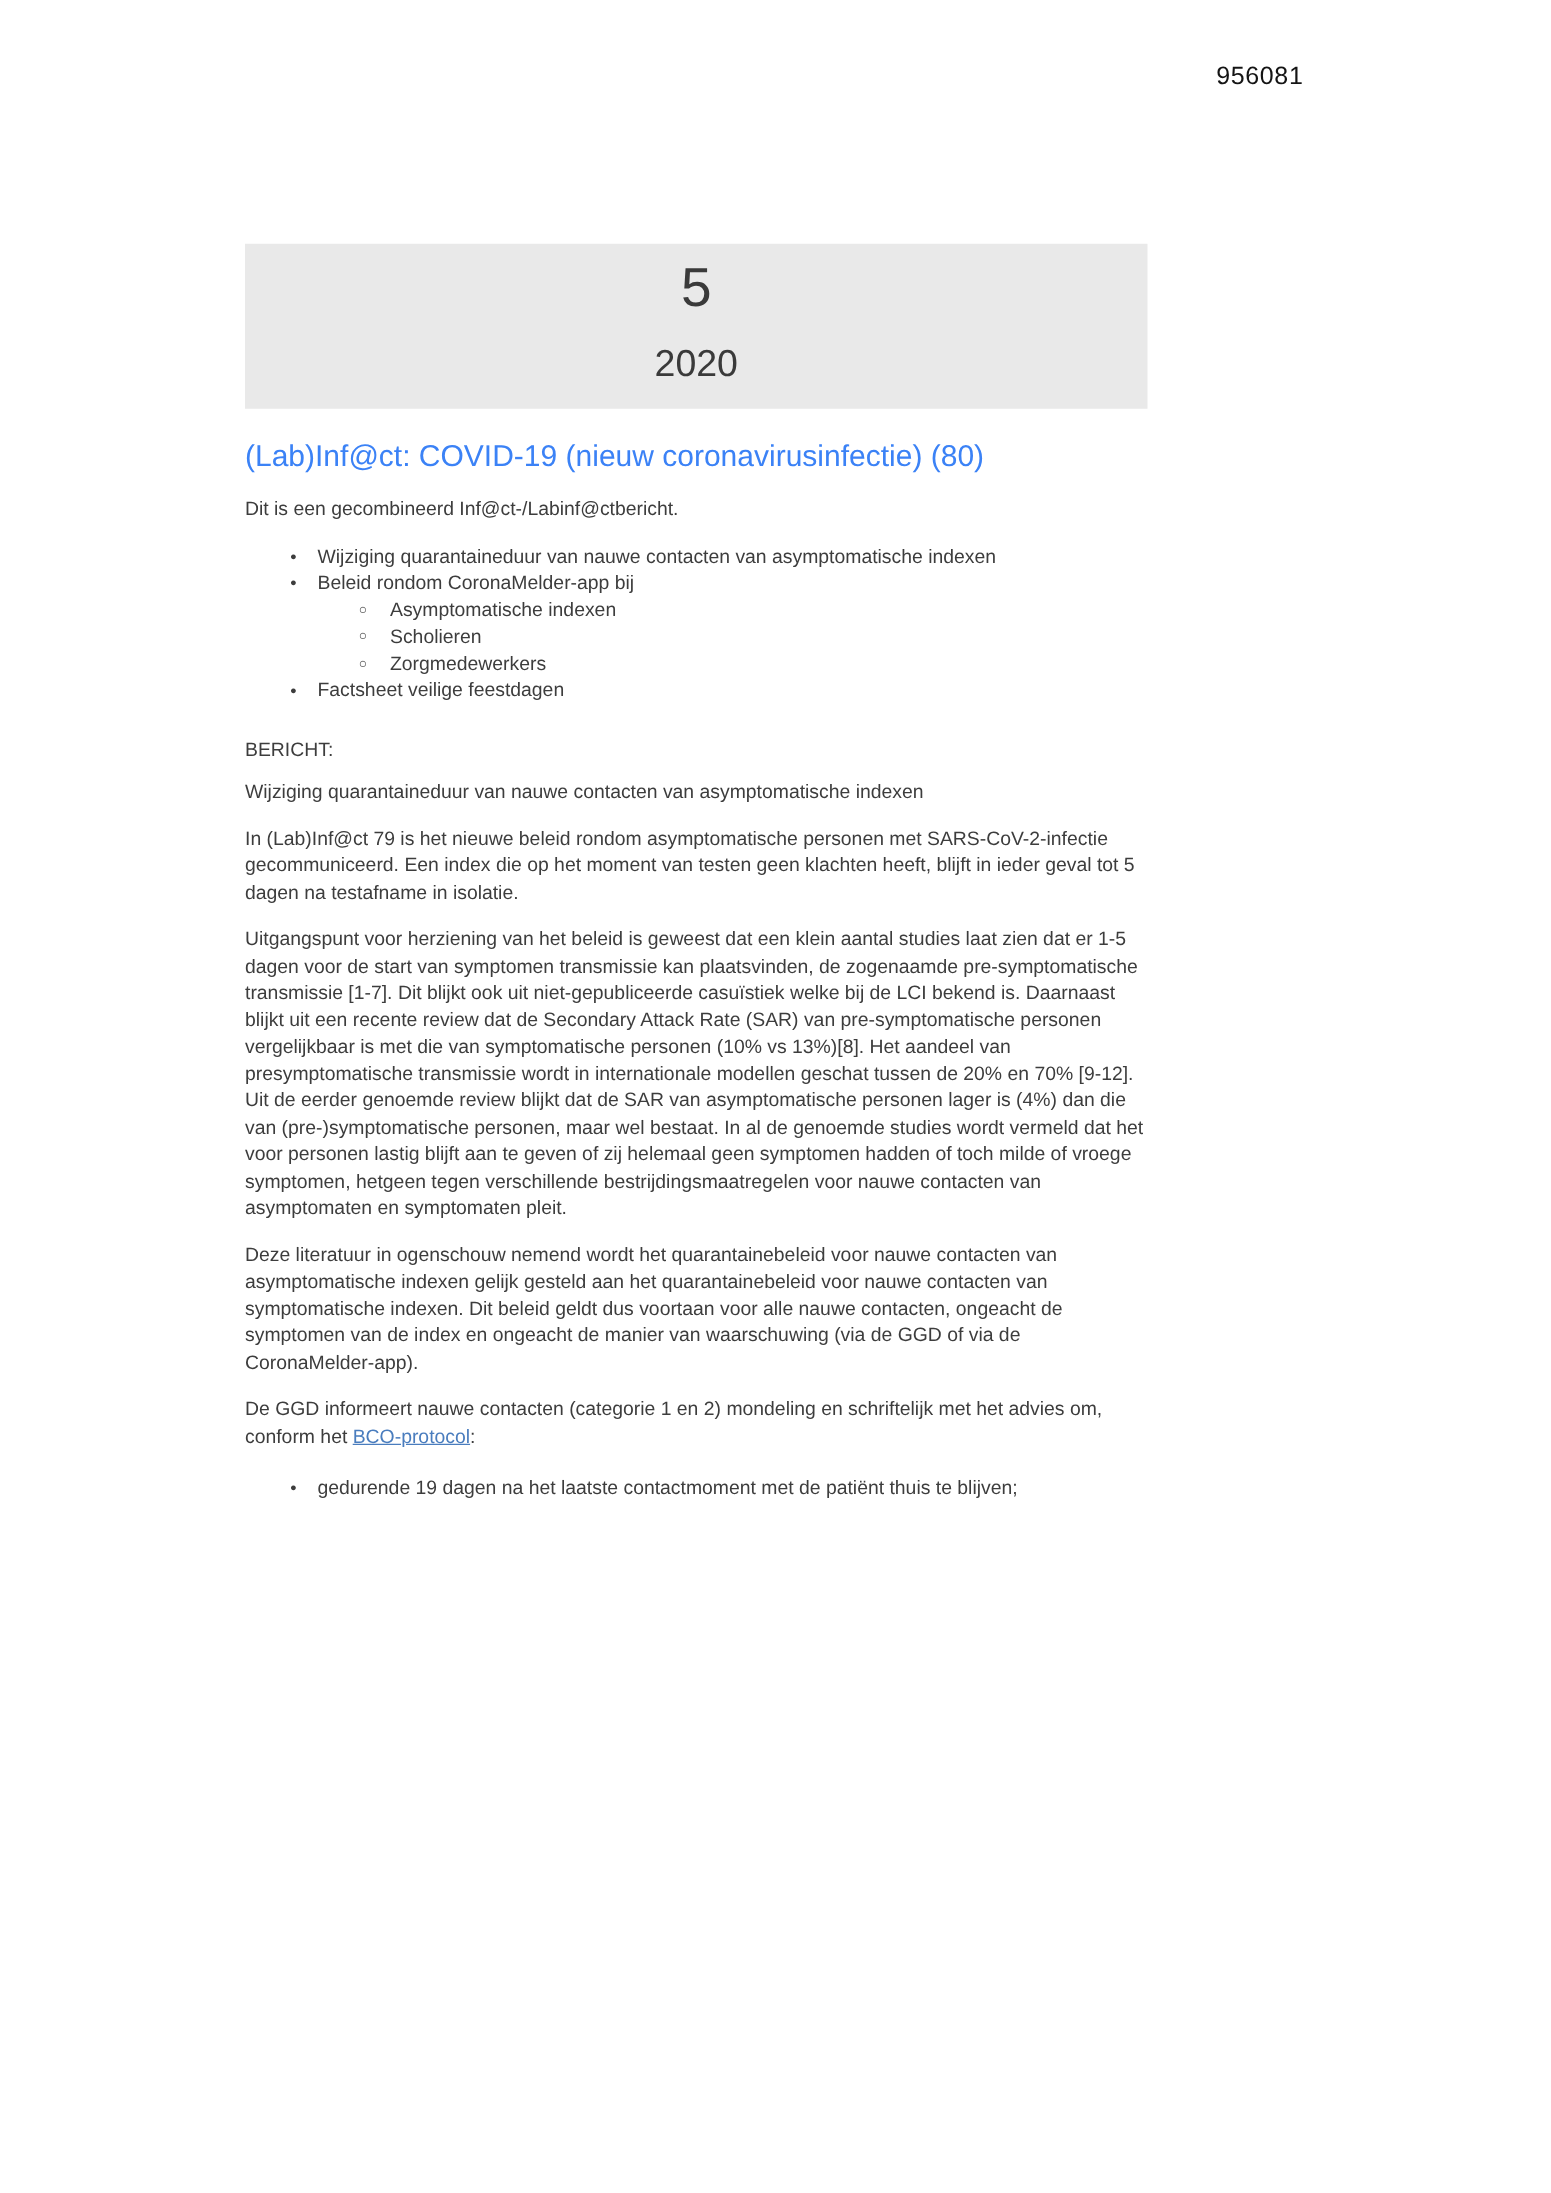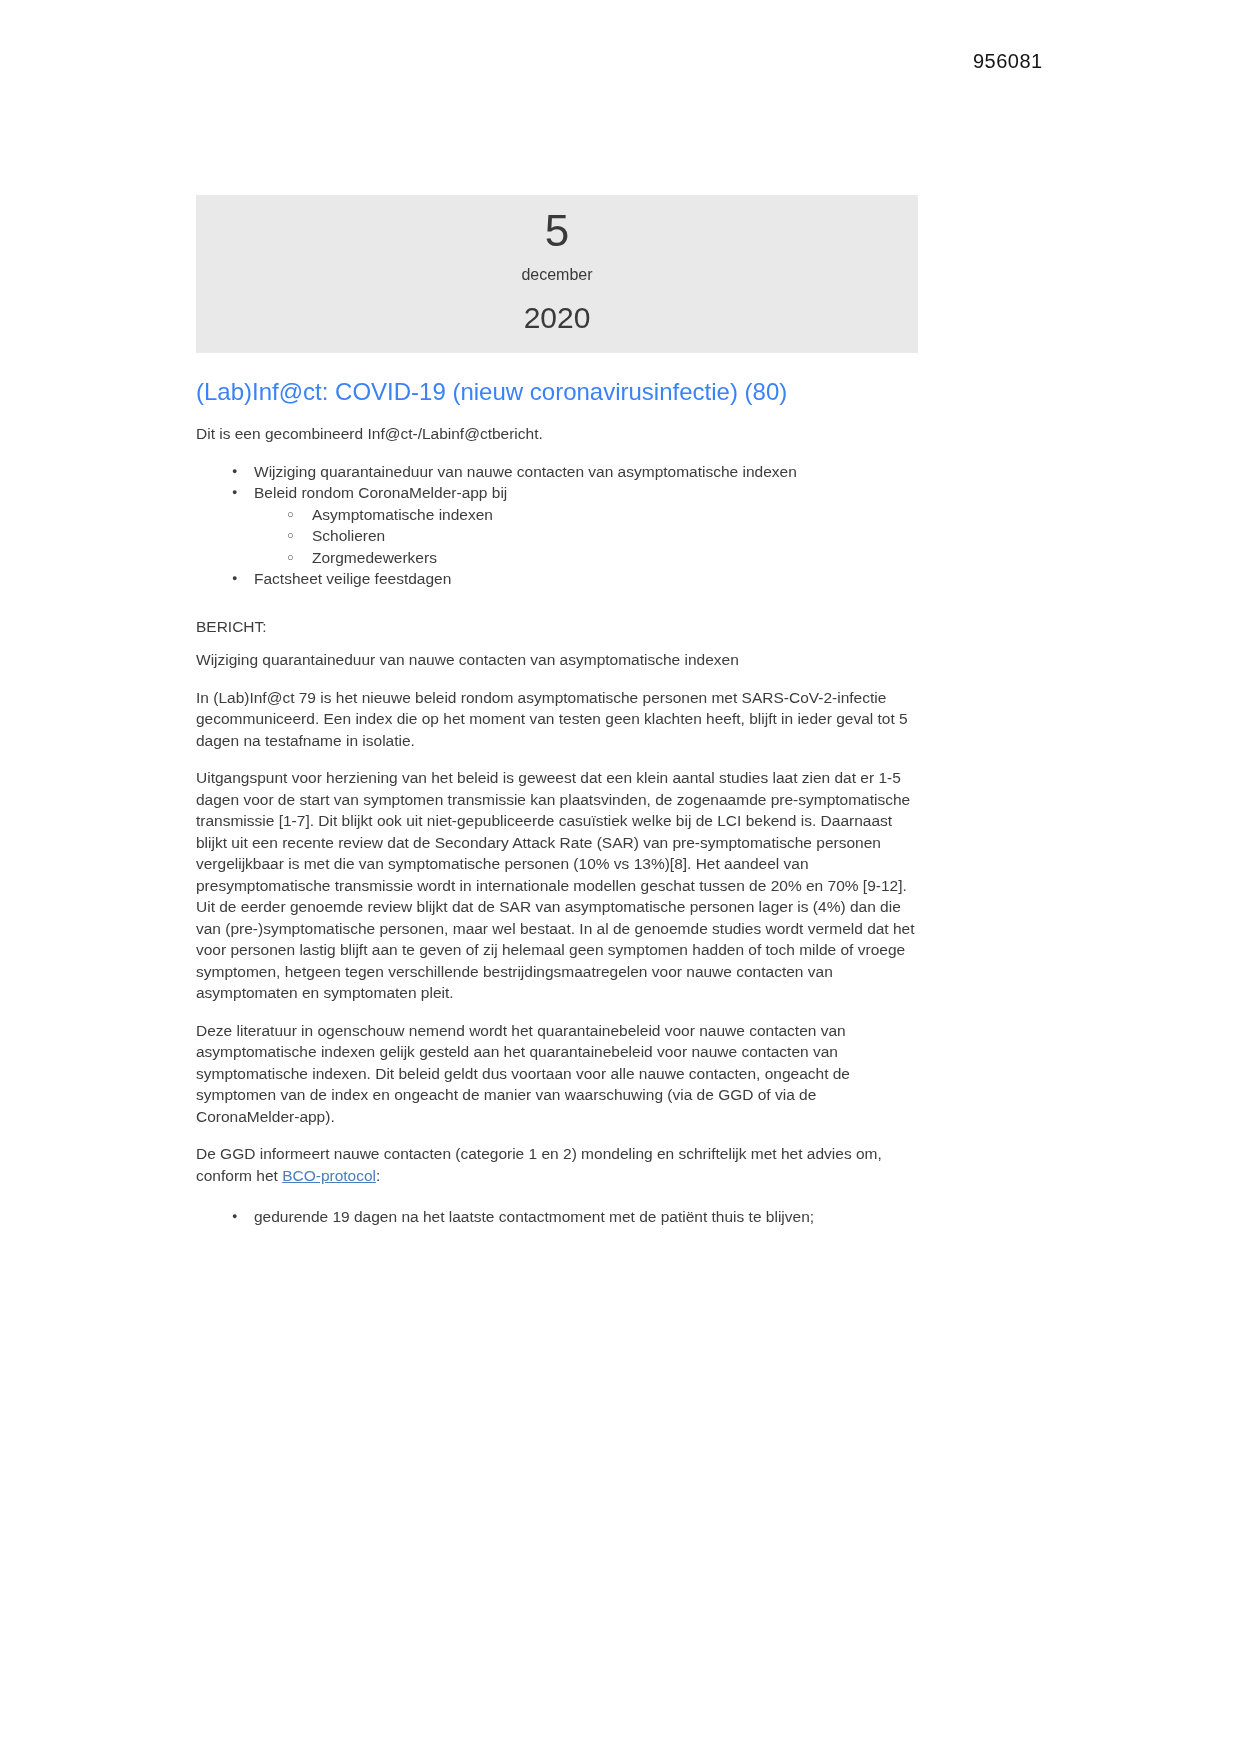--- a/index.html
+++ b/index.html
@@ -86,21 +86,20 @@
 </style>
 </head>
 <body>
 
 <div class="doc-number">956081</div>
 
 <div class="content">
 
   <div class="date-box">
     <div class="date-day">5</div>
-    <div class="date-month">december</div>
     <div class="date-year">2020</div>
   </div>
 
   <h1 class="title">(Lab)Inf@ct: COVID-19 (nieuw coronavirusinfectie) (80)</h1>
 
   <p class="body-text">Dit is een gecombineerd Inf@ct-/Labinf@ctbericht.</p>
 
 
   <ul class="toc">
     <li class="l1">Wijziging quarantaineduur van nauwe contacten van asymptomatische indexen</li>

